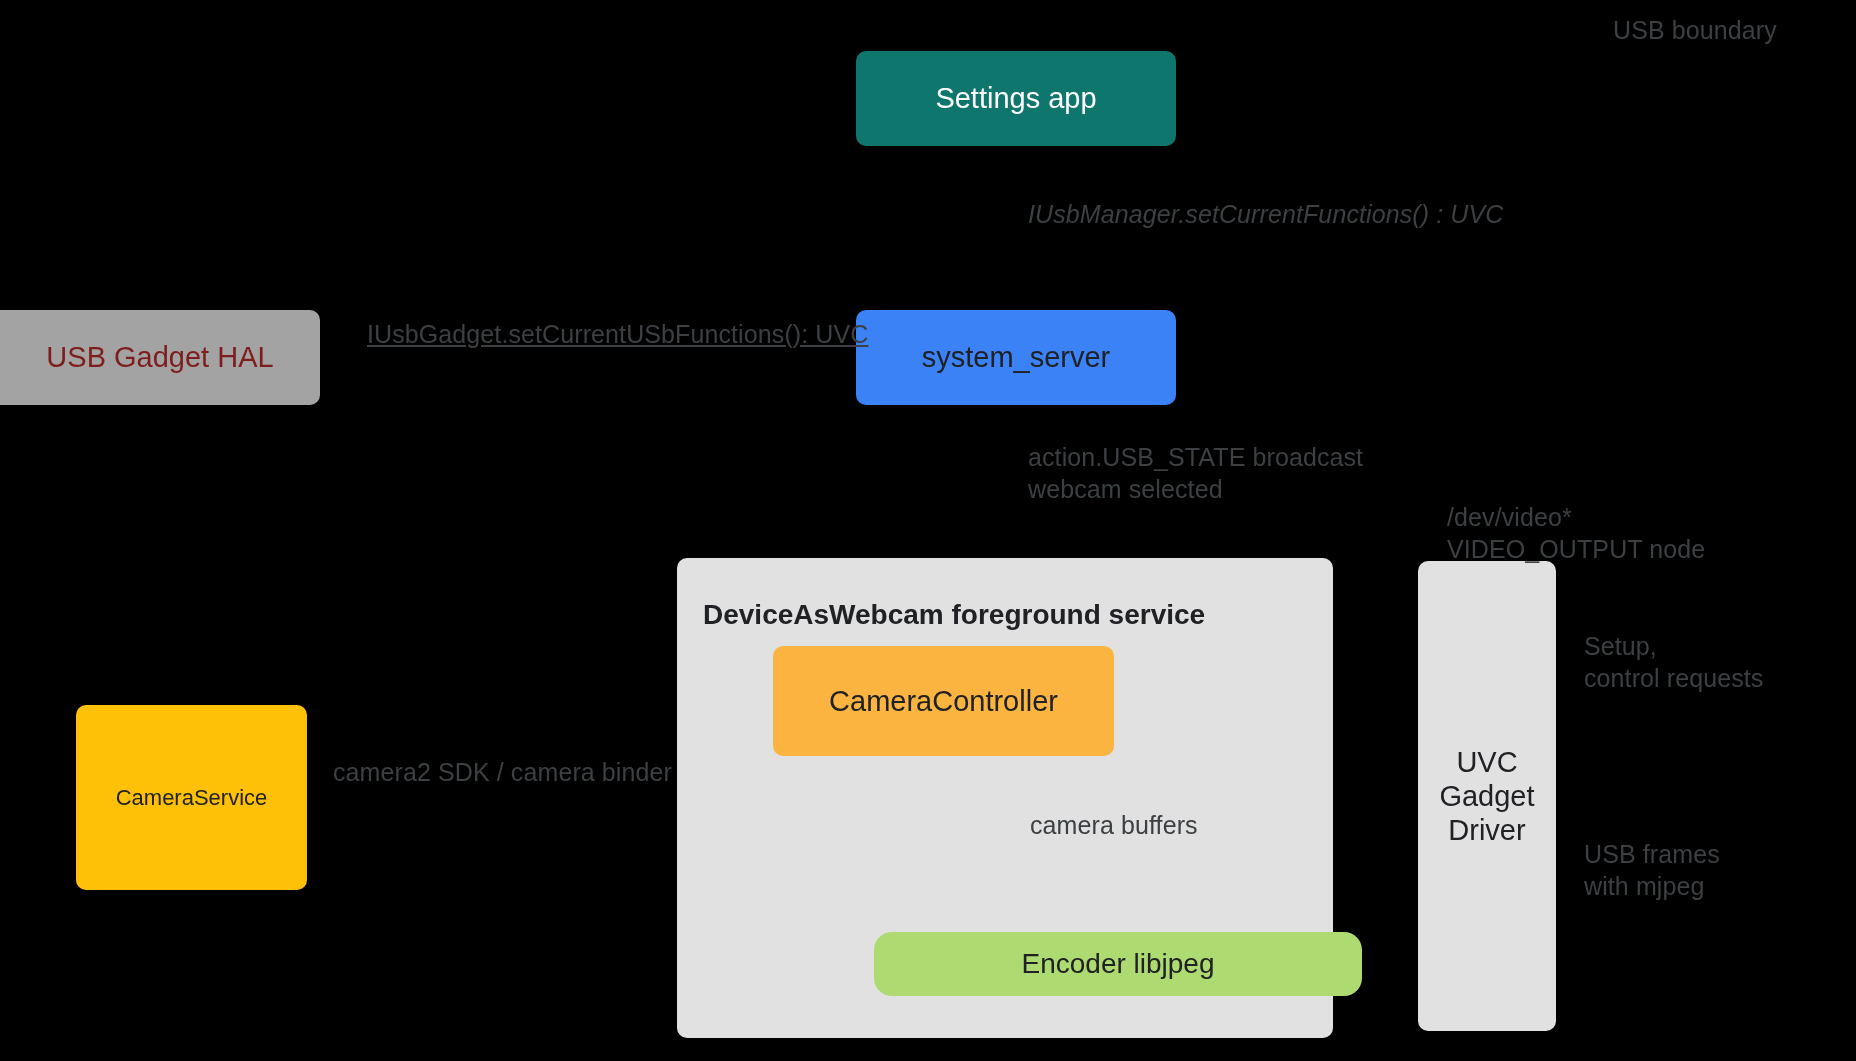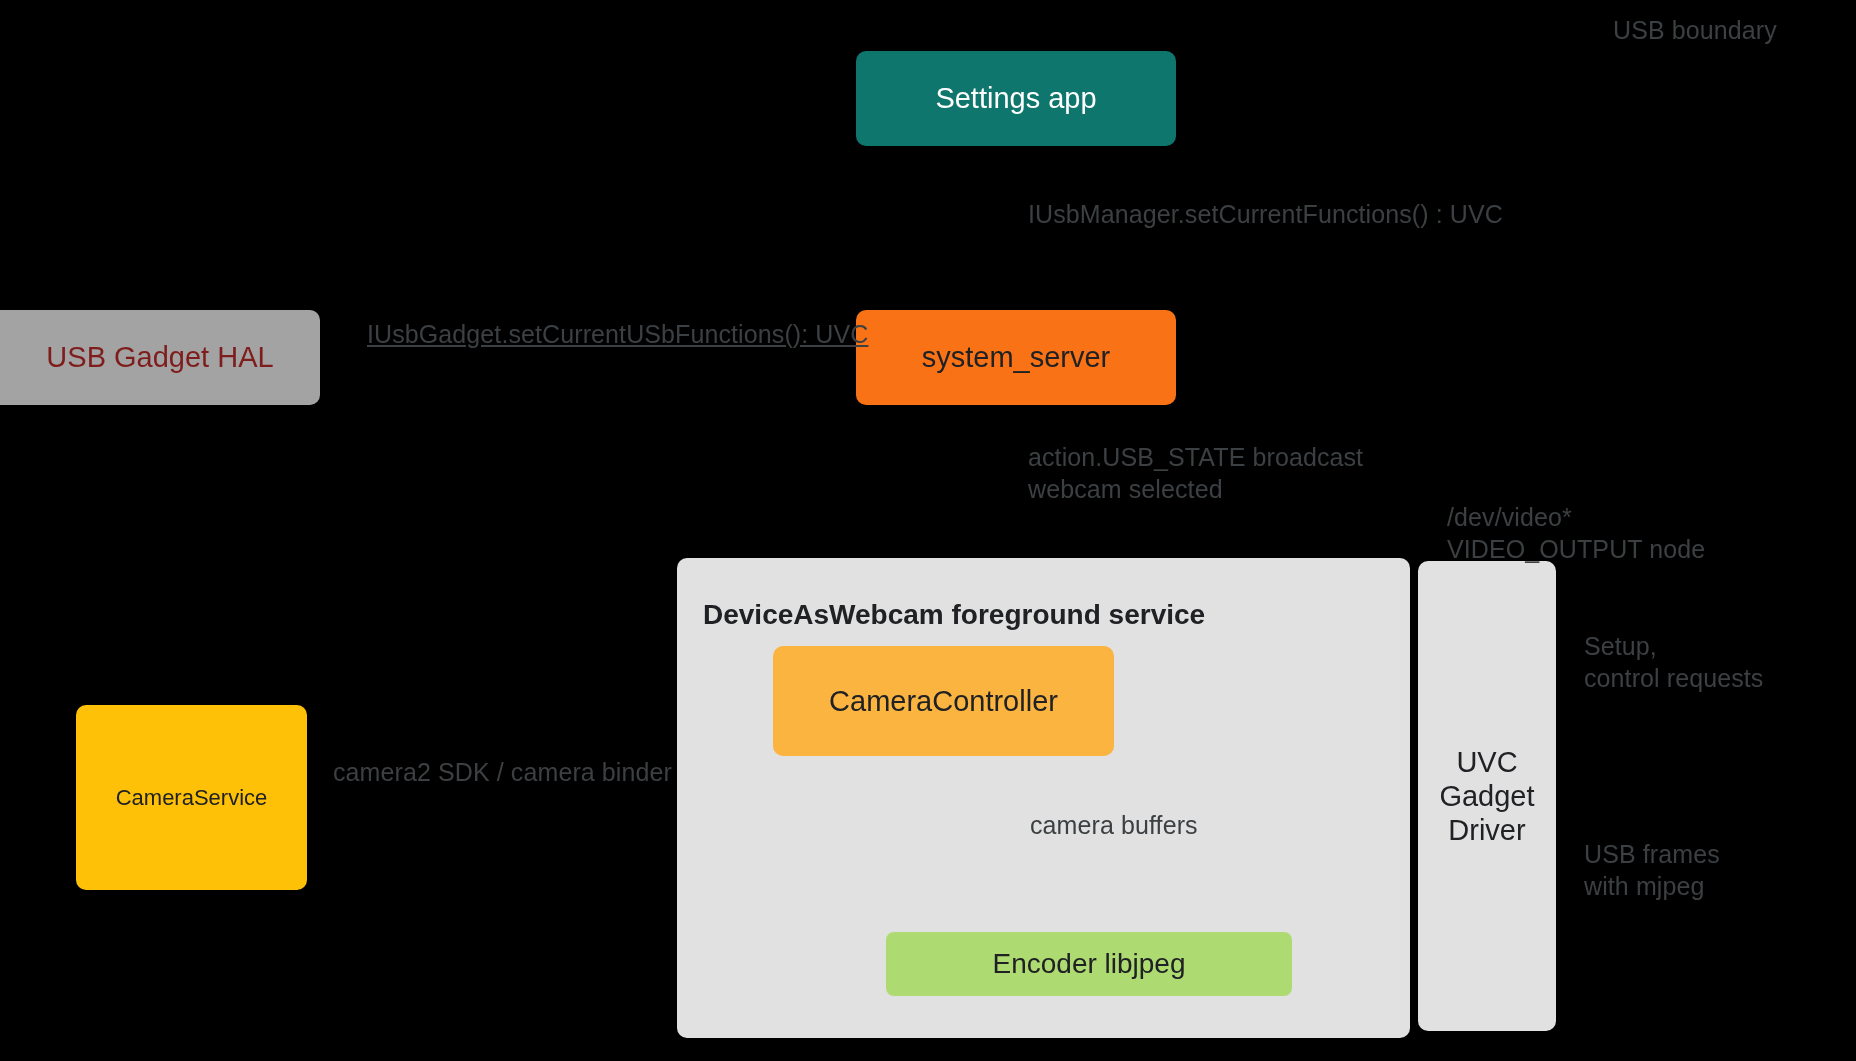--- a/index.html
+++ b/index.html
@@ -44,69 +44,68 @@
   }
   #usb-gadget-hal {
     left: 0px; top: 310px; width: 320px; height: 95px;
     background: #a3a3a3;
     color: #7f1d1d;
     font-size: 29px;
     border-radius: 0 10px 10px 0;
   }
   #system-server {
     left: 856px; top: 310px; width: 320px; height: 95px;
-    background: #f97316;
+    background: #3b82f6;
     color: #202124;
     font-size: 29px;
   }
   #camera-service {
     left: 76px; top: 705px; width: 231px; height: 185px;
     background: #ffc107;
     color: #202124;
     font-size: 22px;
   }
   #uvc-gadget-driver {
     left: 1418px; top: 561px; width: 138px; height: 470px;
     background: #e1e1e1;
     color: #202124;
     font-size: 29px;
     white-space: pre-line;
   }
   
   #daw-service {
     position: absolute;
-    left: 677px; top: 558px; width: 733px; height: 480px;
+    left: 677px; top: 558px; width: 656px; height: 480px;
     background: #e1e1e1;
     border-radius: 10px;
     box-sizing: border-box;
   }
   #daw-service-title {
     position: absolute;
     left: 26px; top: 41px;
     color: #202124;
     font-size: 28px;
     font-weight: bold;
   }
   #camera-controller {
     left: 773px; top: 646px; width: 341px; height: 110px;
     background: #fbb440;
     color: #202124;
     font-size: 29px;
   }
   #encoder {
-    left: 874px; top: 932px; width: 406px; height: 64px;
+    left: 874px; top: 932px; width: 488px; height: 64px;
     background: #addb72;
     color: #202124;
     font-size: 28px;
-    border-radius: 8px;
-    margin-left: 12px;
+    border-radius: 18px;
   }
   
   #note-usb-boundary { left: 1613px; top: 14px; }
-  #note-usbmanager   { left: 1028px; top: 198px; }
+  #note-usbmanager   { left: 1028px; top: 198px; font-style: italic; }
   #note-usbgadget    { left: 367px;  top: 318px; text-decoration: underline; }
   #note-broadcast    { left: 1028px; top: 441px; }
   #note-devvideo     { left: 1447px; top: 501px; }
   #note-setup        { left: 1584px; top: 630px; }
   #note-usbframes    { left: 1584px; top: 838px; }
   #note-camera2      { left: 333px;  top: 756px; }
   #note-camerabufs   { left: 1030px; top: 809px; }
   
   .arrow-svg {
     position: absolute;

